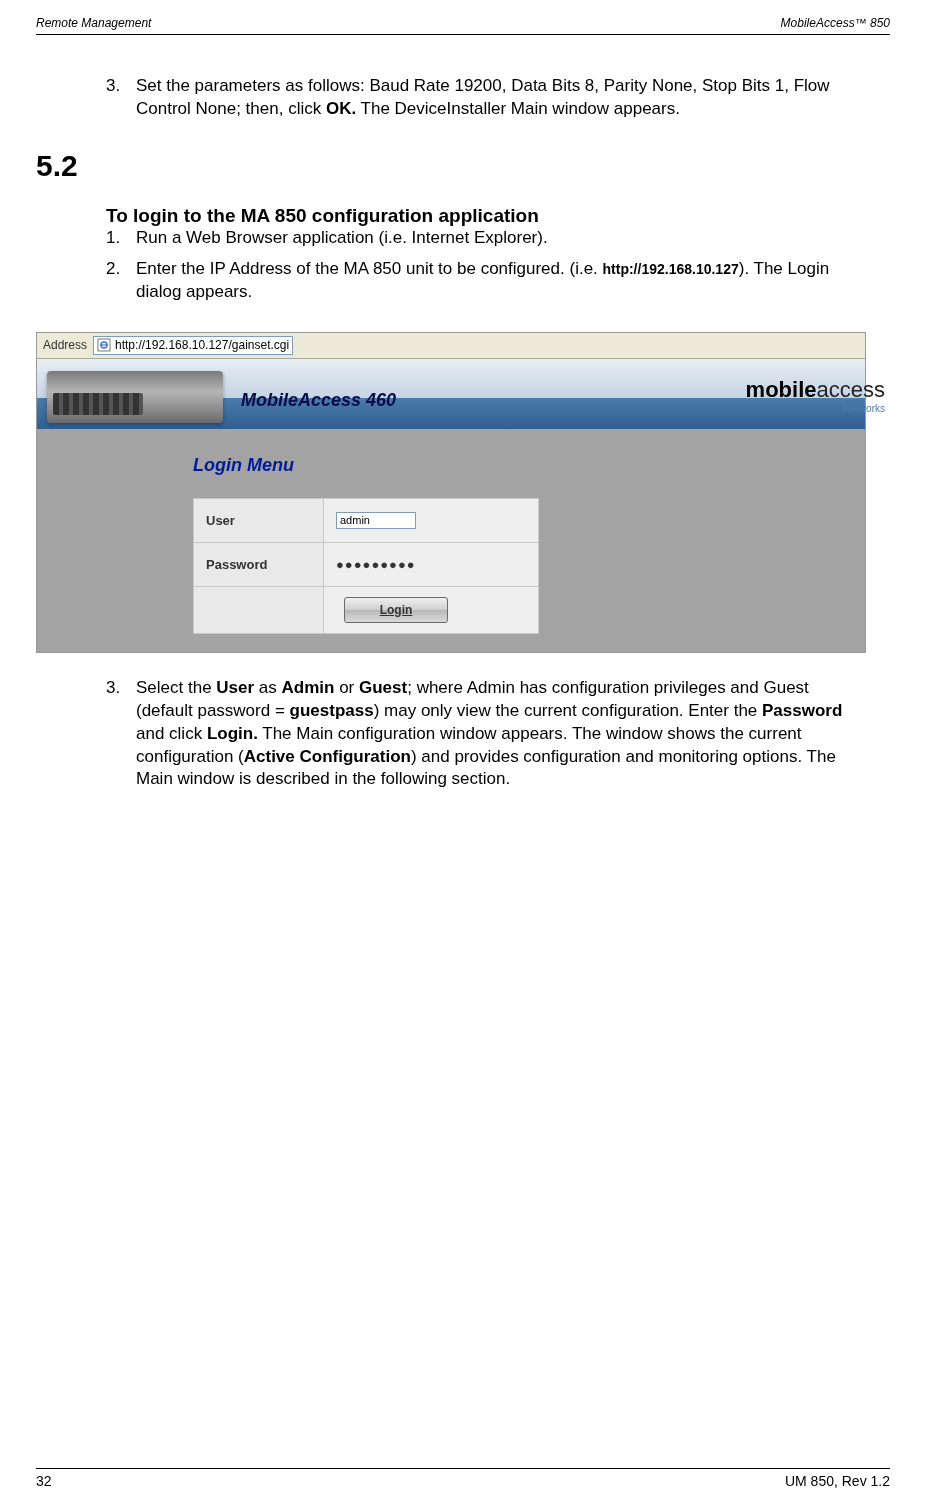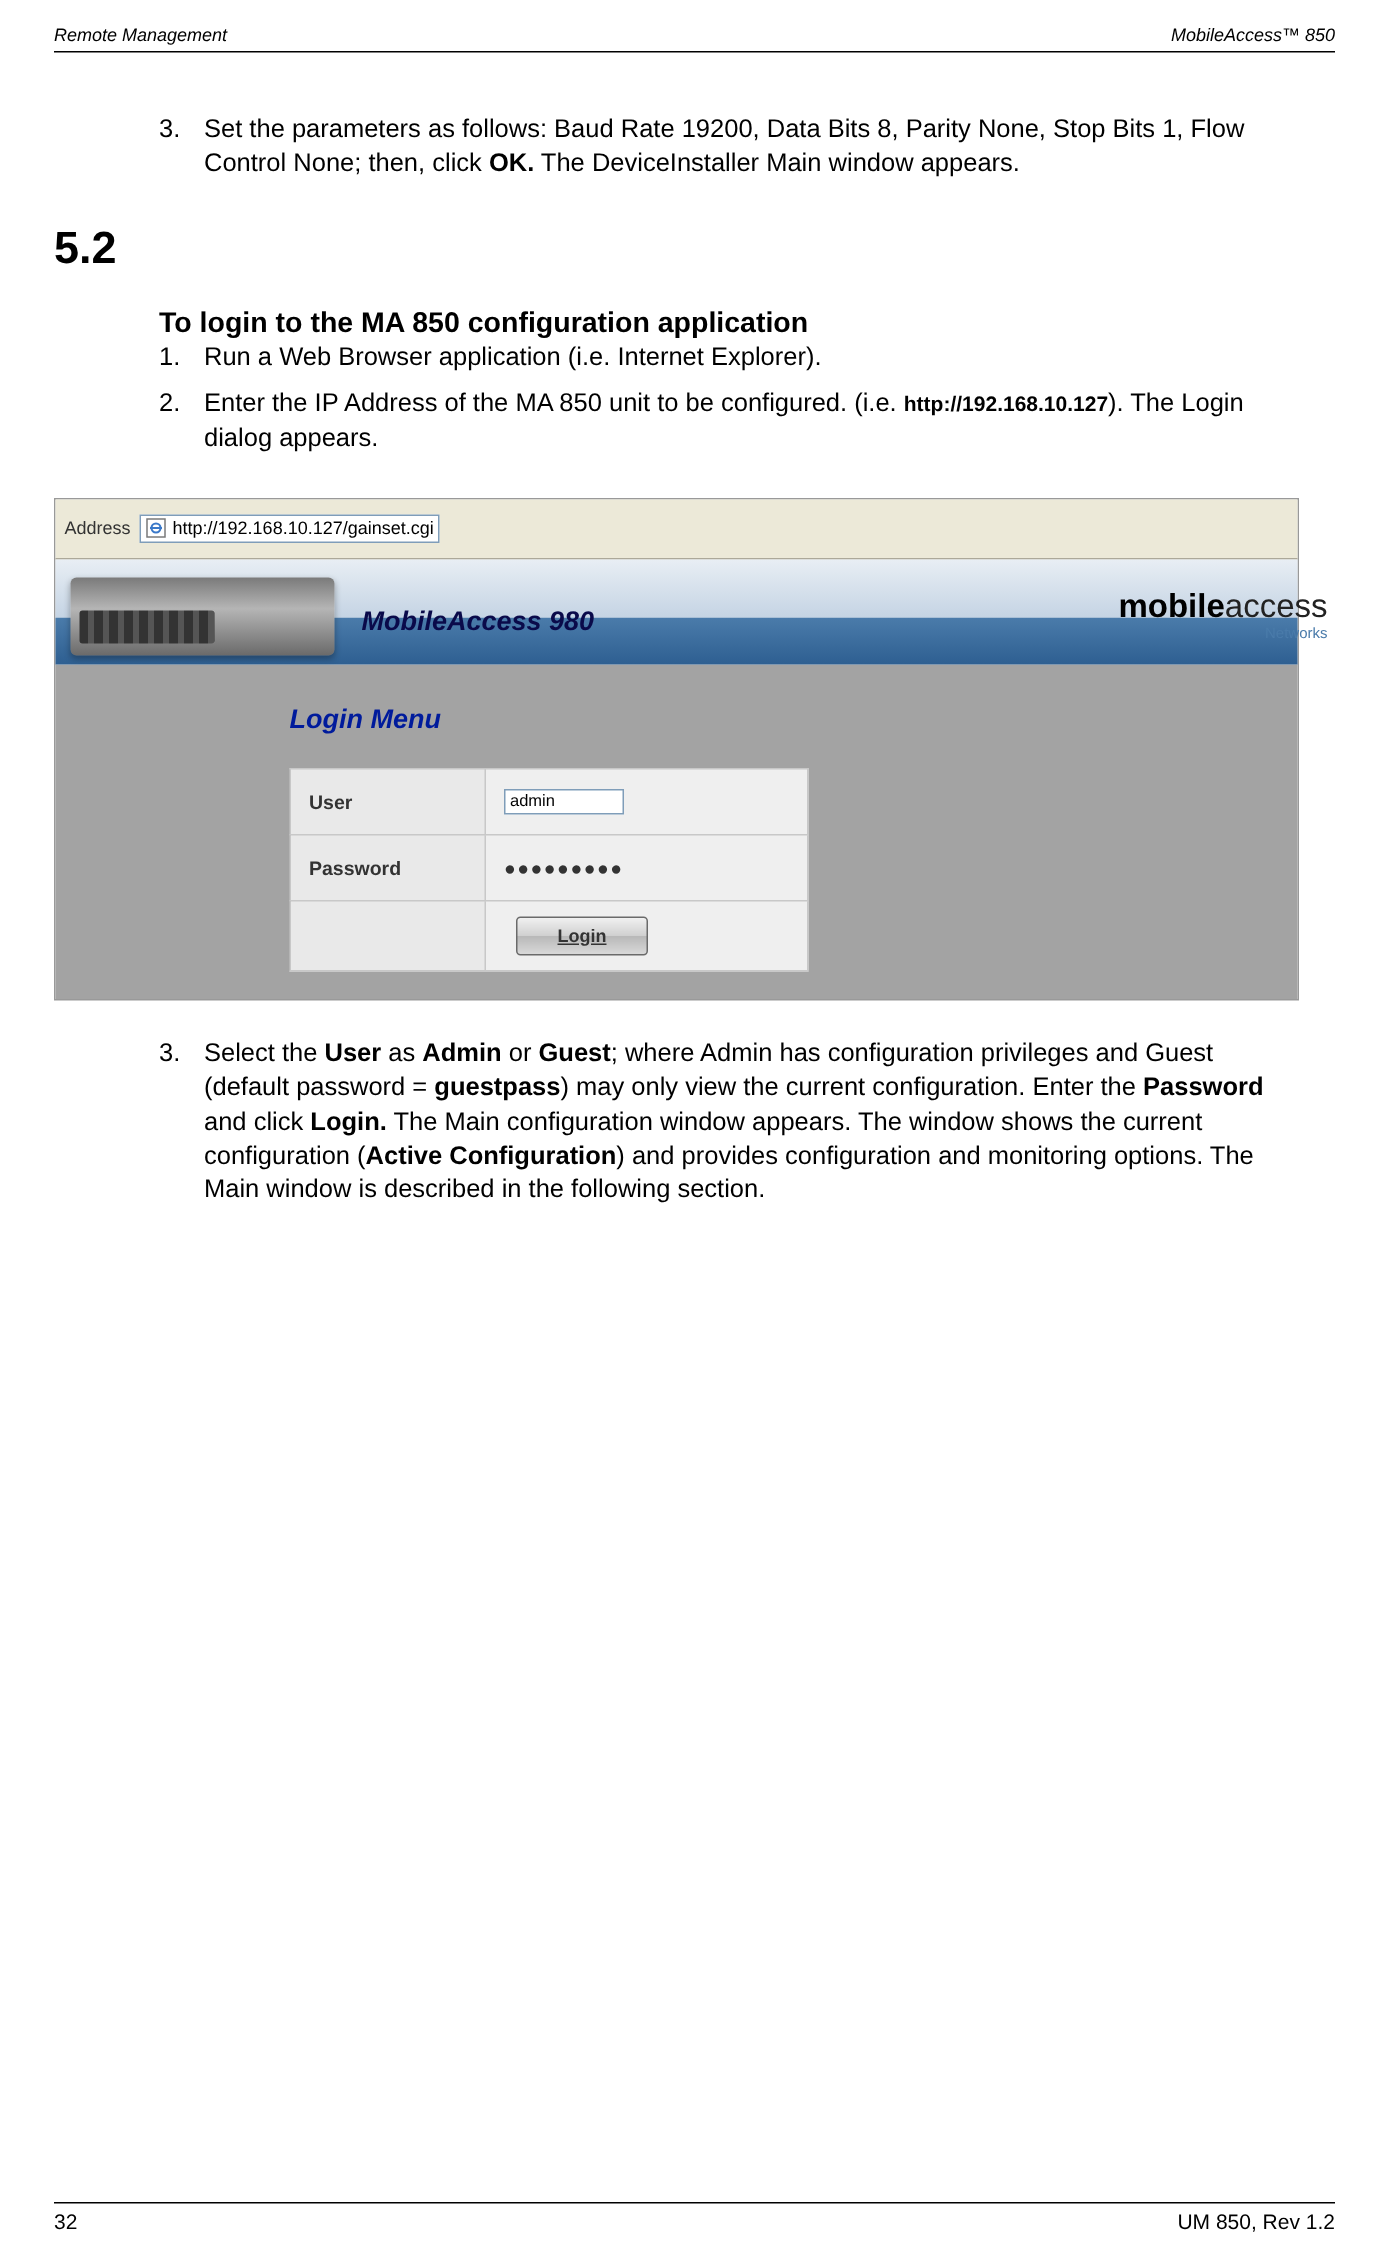--- a/index.html
+++ b/index.html
@@ -10,42 +10,42 @@
     .footer-rule { border-top: 1px solid #000; margin-top: 8px; }
     .footer-row { display: flex; justify-content: space-between; font-size: 14px; padding-top: 4px; gap: 28px; }
     .content { padding-left: 70px; padding-right: 24px; }
     .num-para { display: flex; margin-bottom: 28px; font-size: 17px; line-height: 1.35; }
     .num-para .num { width: 30px; flex-shrink: 0; }
     .num-para .txt { flex: 1; }
     .section-title { display: flex; align-items: baseline; font-size: 30px; font-weight: bold; margin: 0 0 22px -70px; }
     .section-title .secnum { width: 90px; }
     .subheading { font-size: 19px; font-weight: bold; }
     .screenshot { margin-left: -70px; margin-bottom: 24px; border: 1px solid #999; }
-    .addr-bar { display: flex; align-items: center; background: #ece9d8; border-bottom: 1px solid #aca899; padding: 2px 6px; height: 40px; gap: 6px; }
+    .addr-bar { display: flex; align-items: center; background: #ece9d8; border-bottom: 1px solid #aca899; padding: 2px 6px; height: 26px; gap: 6px; }
     .addr-label { font-size: 12px; color: #333; }
     .addr-input-wrap { background: #fff; border: 1px solid #7f9db9; display: flex; align-items: center; padding: 1px 3px; font-size: 12px; gap: 4px; height: 19px; }
     .ie-icon { width: 14px; height: 14px; display: inline-block; }
     .banner { position: relative; height: 70px; background: linear-gradient(to bottom, #e8eef4 0%, #c5d4e4 55%, #4a7baa 56%, #2e5f91 100%); display: flex; align-items: center; }
     .device-img { width: 176px; height: 52px; margin: 6px 18px 0 10px; background: linear-gradient(to bottom, #7a7a7a 0%, #b5b5b5 40%, #6a6a6a 100%); border-radius: 4px; position: relative; box-shadow: 0 2px 4px rgba(0,0,0,0.3); }
     .device-img::before { content:""; position:absolute; left:6px; top:22px; width:90px; height:22px; background: repeating-linear-gradient(to right, #333 0 6px, #555 6px 10px); border-radius:2px; }
     .banner-title { font-family: Verdana, sans-serif; font-weight: bold; font-size: 18px; color: #0a0a4a; font-style: italic; margin-top: 14px; }
     .brand { position: absolute; right: -20px; top: 18px; text-align: right; font-family: Verdana, sans-serif; }
     .brand-top { font-size: 22px; }
     .brand-top .bold { font-weight: bold; }
     .brand-top .light { font-weight: normal; color: #222; }
     .brand-sub { font-size: 10px; color: #4a7baa; }
     .login-area { padding: 26px 0 18px 156px; background: #a3a3a3; }
     .login-title { font-family: Verdana, Arial, sans-serif; font-size: 18px; font-weight: bold; font-style: italic; color: #001b9c; margin-bottom: 22px; }
     .login-table { border-collapse: collapse; }
     .login-table td { border: 1px solid #c8c8c8; padding: 10px 12px; font-family: Verdana, Arial, sans-serif; font-size: 13px; color: #333; font-weight: bold; background: #e9e9e9; height: 44px; }
     .login-table td.input-cell { background: #efefef; width: 215px; }
     .login-table td.label-cell { width: 130px; }
     .text-input { border: 1px solid #7f9db9; font-size: 11px; padding: 1px 3px; width: 80px; height: 17px; background: #fff; font-weight: normal; font-family: Arial; }
     .pw-dots { font-size: 13px; letter-spacing: 1px; font-weight: bold; font-family: Arial; }
-    .login-btn { width: 88px; height: 26px; border: 1px solid #6a6a6a; border-radius: 3px; background: linear-gradient(to bottom, #f0f0f0, #cfcfcf 50%, #b8b8b8 51%, #d8d8d8); font-family: Verdana, sans-serif; font-size: 12px; font-weight: bold; color: #333; cursor: pointer; text-decoration: underline; }
+    .login-btn { width: 104px; height: 26px; border: 1px solid #6a6a6a; border-radius: 3px; background: linear-gradient(to bottom, #f0f0f0, #cfcfcf 50%, #b8b8b8 51%, #d8d8d8); font-family: Verdana, sans-serif; font-size: 12px; font-weight: bold; color: #333; cursor: pointer; text-decoration: underline; }
     .bold { font-weight: bold; }
     .footer-area { position: absolute; bottom: 14px; left: 36px; right: 36px; }
   </style>
 </head>
 <body>
 
 <div class="page">
   <div class="header-row">
     <span>Remote Management</span>
     <span>MobileAccess™  850</span>
@@ -88,21 +88,21 @@
                 <path d="M4 7 a3 3 0 1 0 6 0 a3 3 0 1 0 -6 0" fill="none" stroke="#3b79c9" stroke-width="1.4"></path>
                 <path d="M3 7 h8" stroke="#3b79c9" stroke-width="1.2"></path>
               </svg>
           </span>
           <span>http://192.168.10.127/gainset.cgi</span>
         </div>
       </div>
 
       <div class="banner">
         <div class="device-img"></div>
-        <div class="banner-title">MobileAccess 980</div>
+        <div class="banner-title">MobileAccess 460</div>
         <div class="brand">
           <div class="brand-top">
             <span class="bold">mobile</span><span class="light">access</span>
           </div>
           <div class="brand-sub">Networks</div>
         </div>
       </div>
 
       <div class="login-area">
         <div class="login-title">Login Menu</div>

